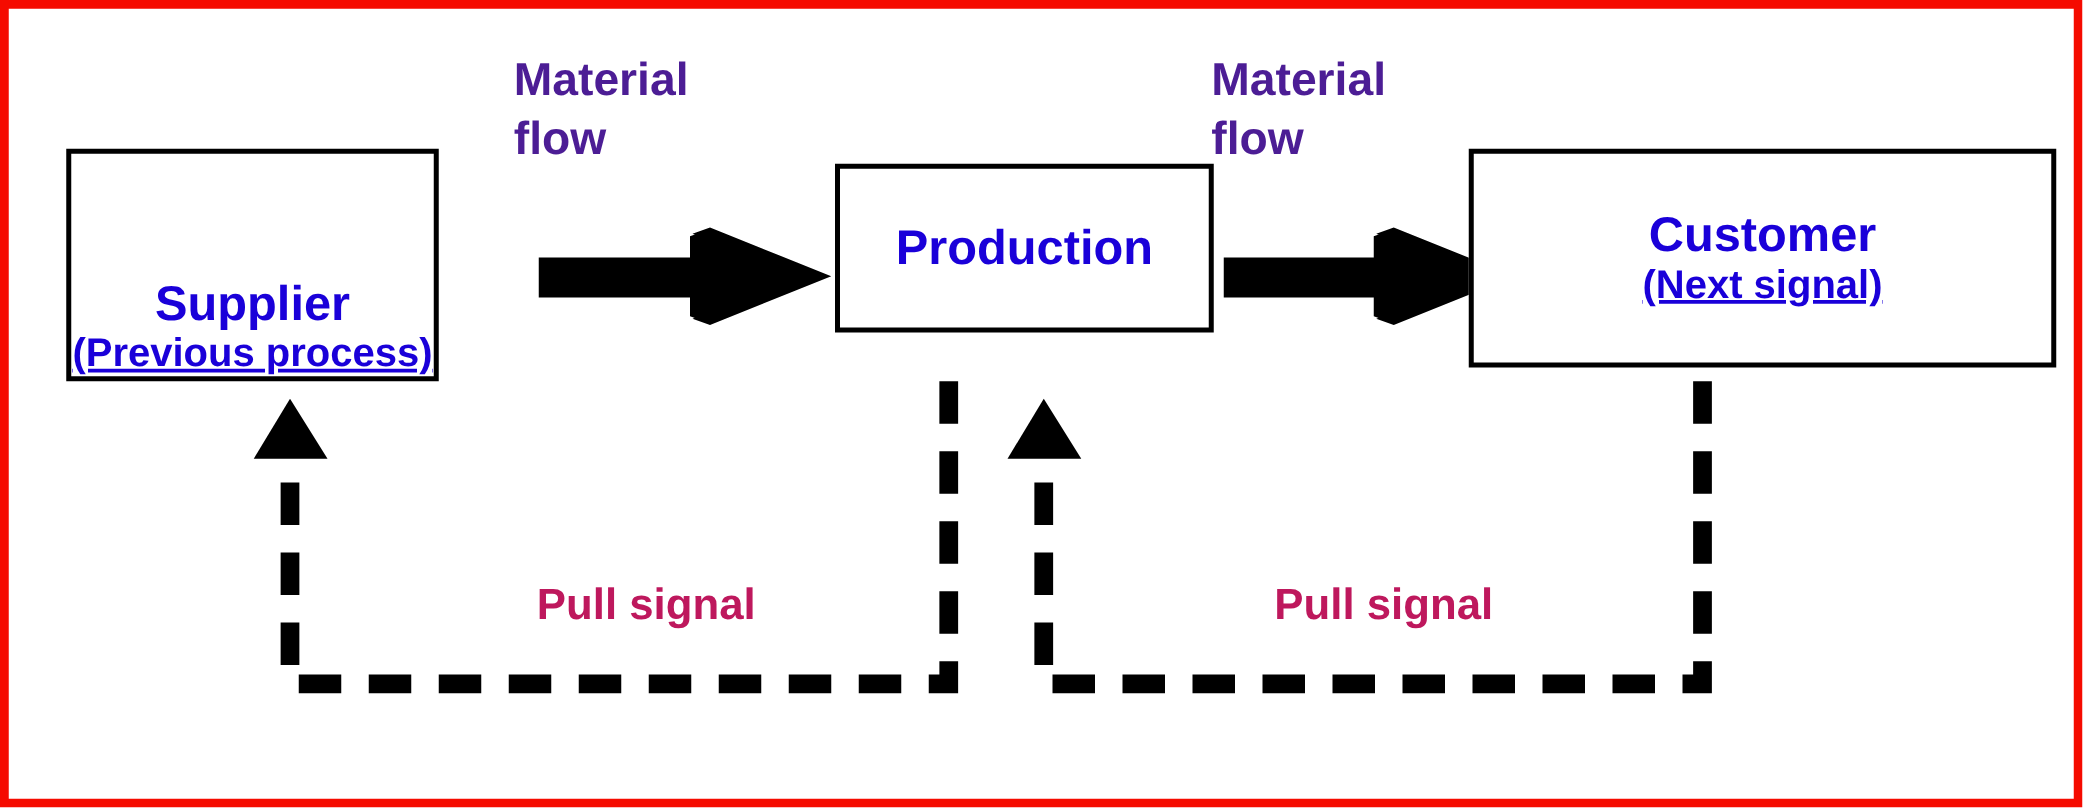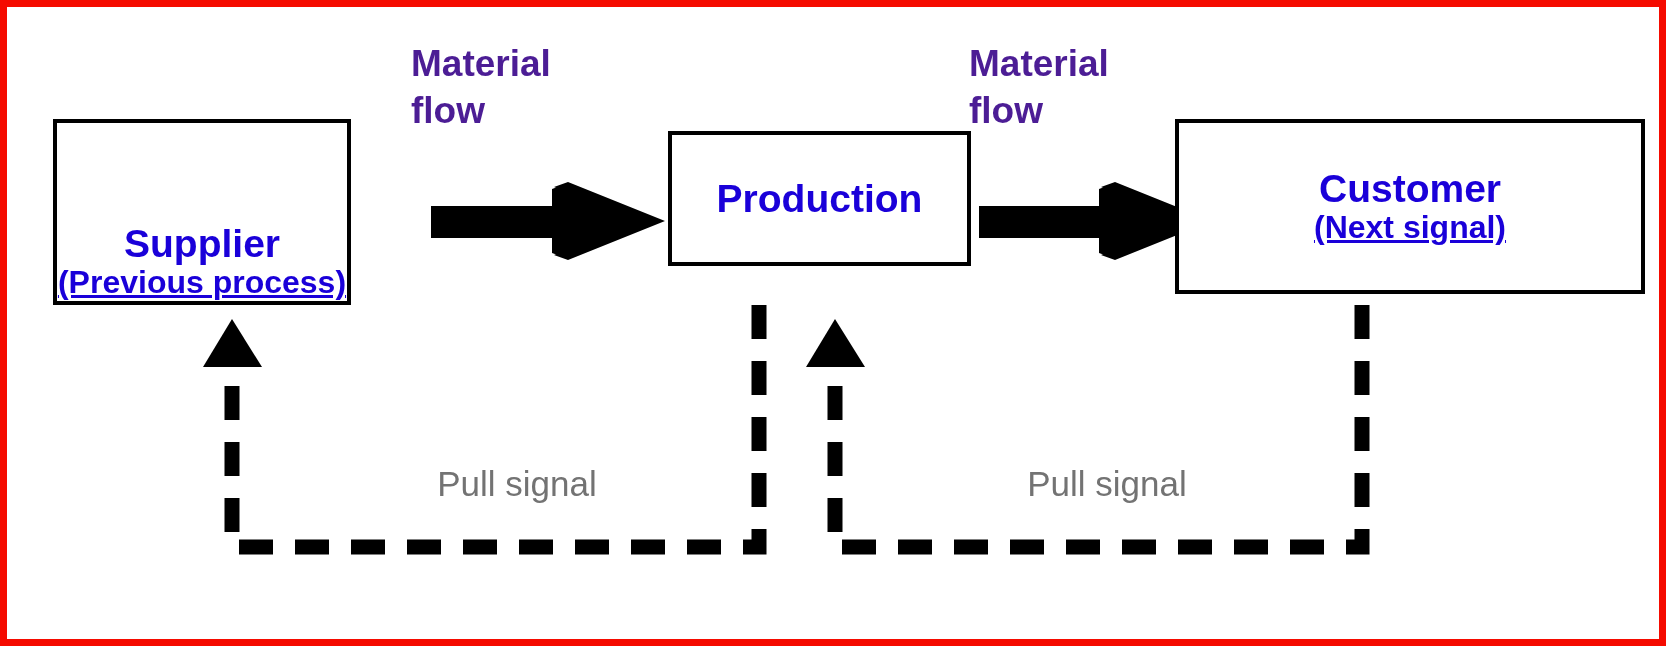--- a/index.html
+++ b/index.html
@@ -52,22 +52,22 @@
     font-size:37px;
     line-height:1.28;
     z-index:4;
     white-space:pre-line;
   }
   #label-material-flow-1{left:404px;top:33px;width:200px;}
   #label-material-flow-2{left:962px;top:33px;width:200px;}
 
   .pull-label{
     position:absolute;
-    color:#737373;
-    font-weight:normal;
+    color:#be185d;
+    font-weight:bold;
     font-size:35px;
     text-align:center;
     z-index:4;
     white-space:nowrap;
   }
   #label-pull-signal-1{left:300px;top:457px;width:420px;}
   #label-pull-signal-2{left:890px;top:457px;width:420px;}
 </style>
 </head>
 <body>

